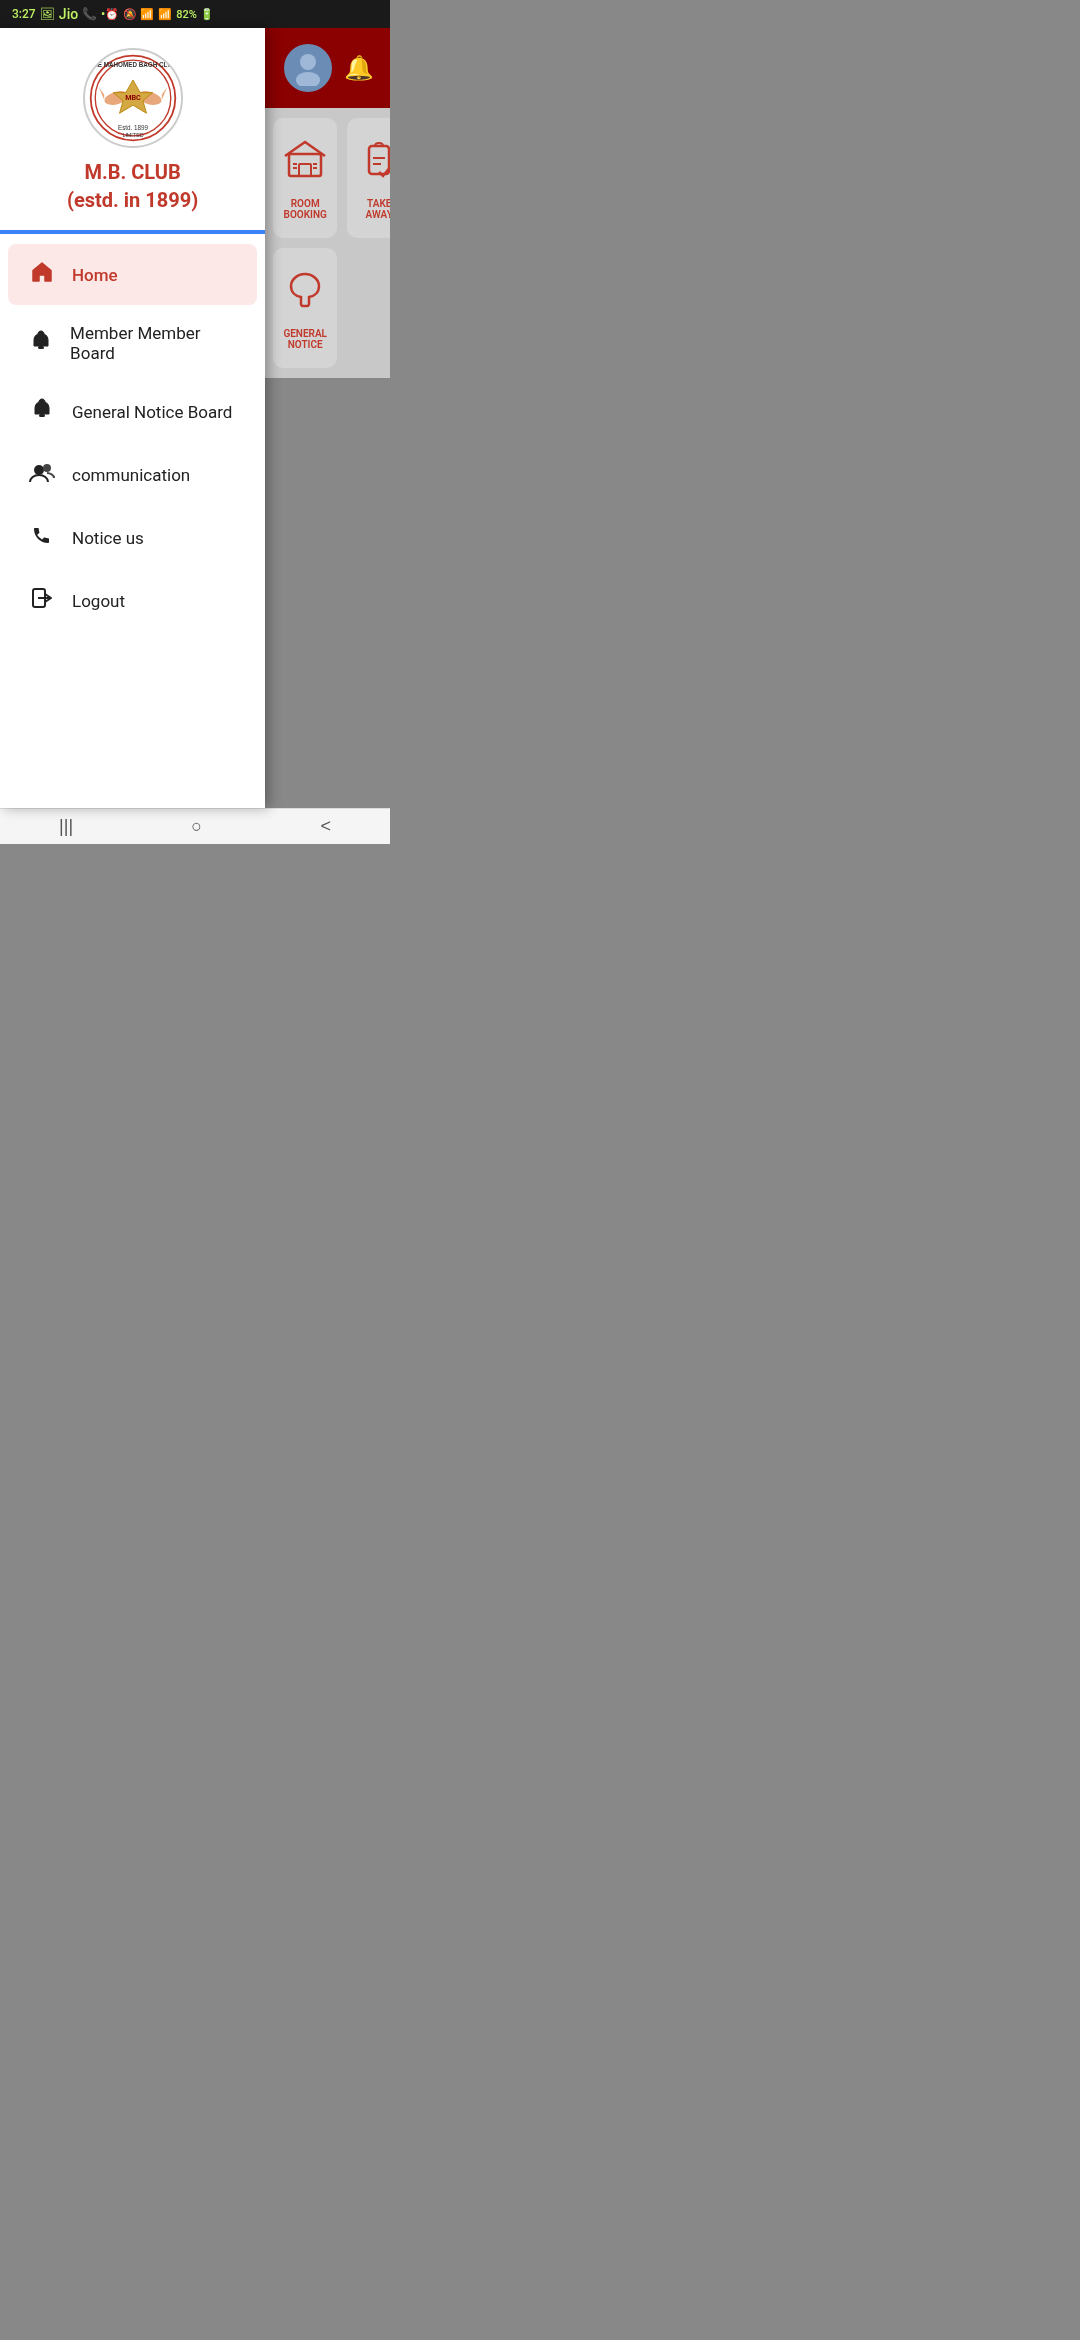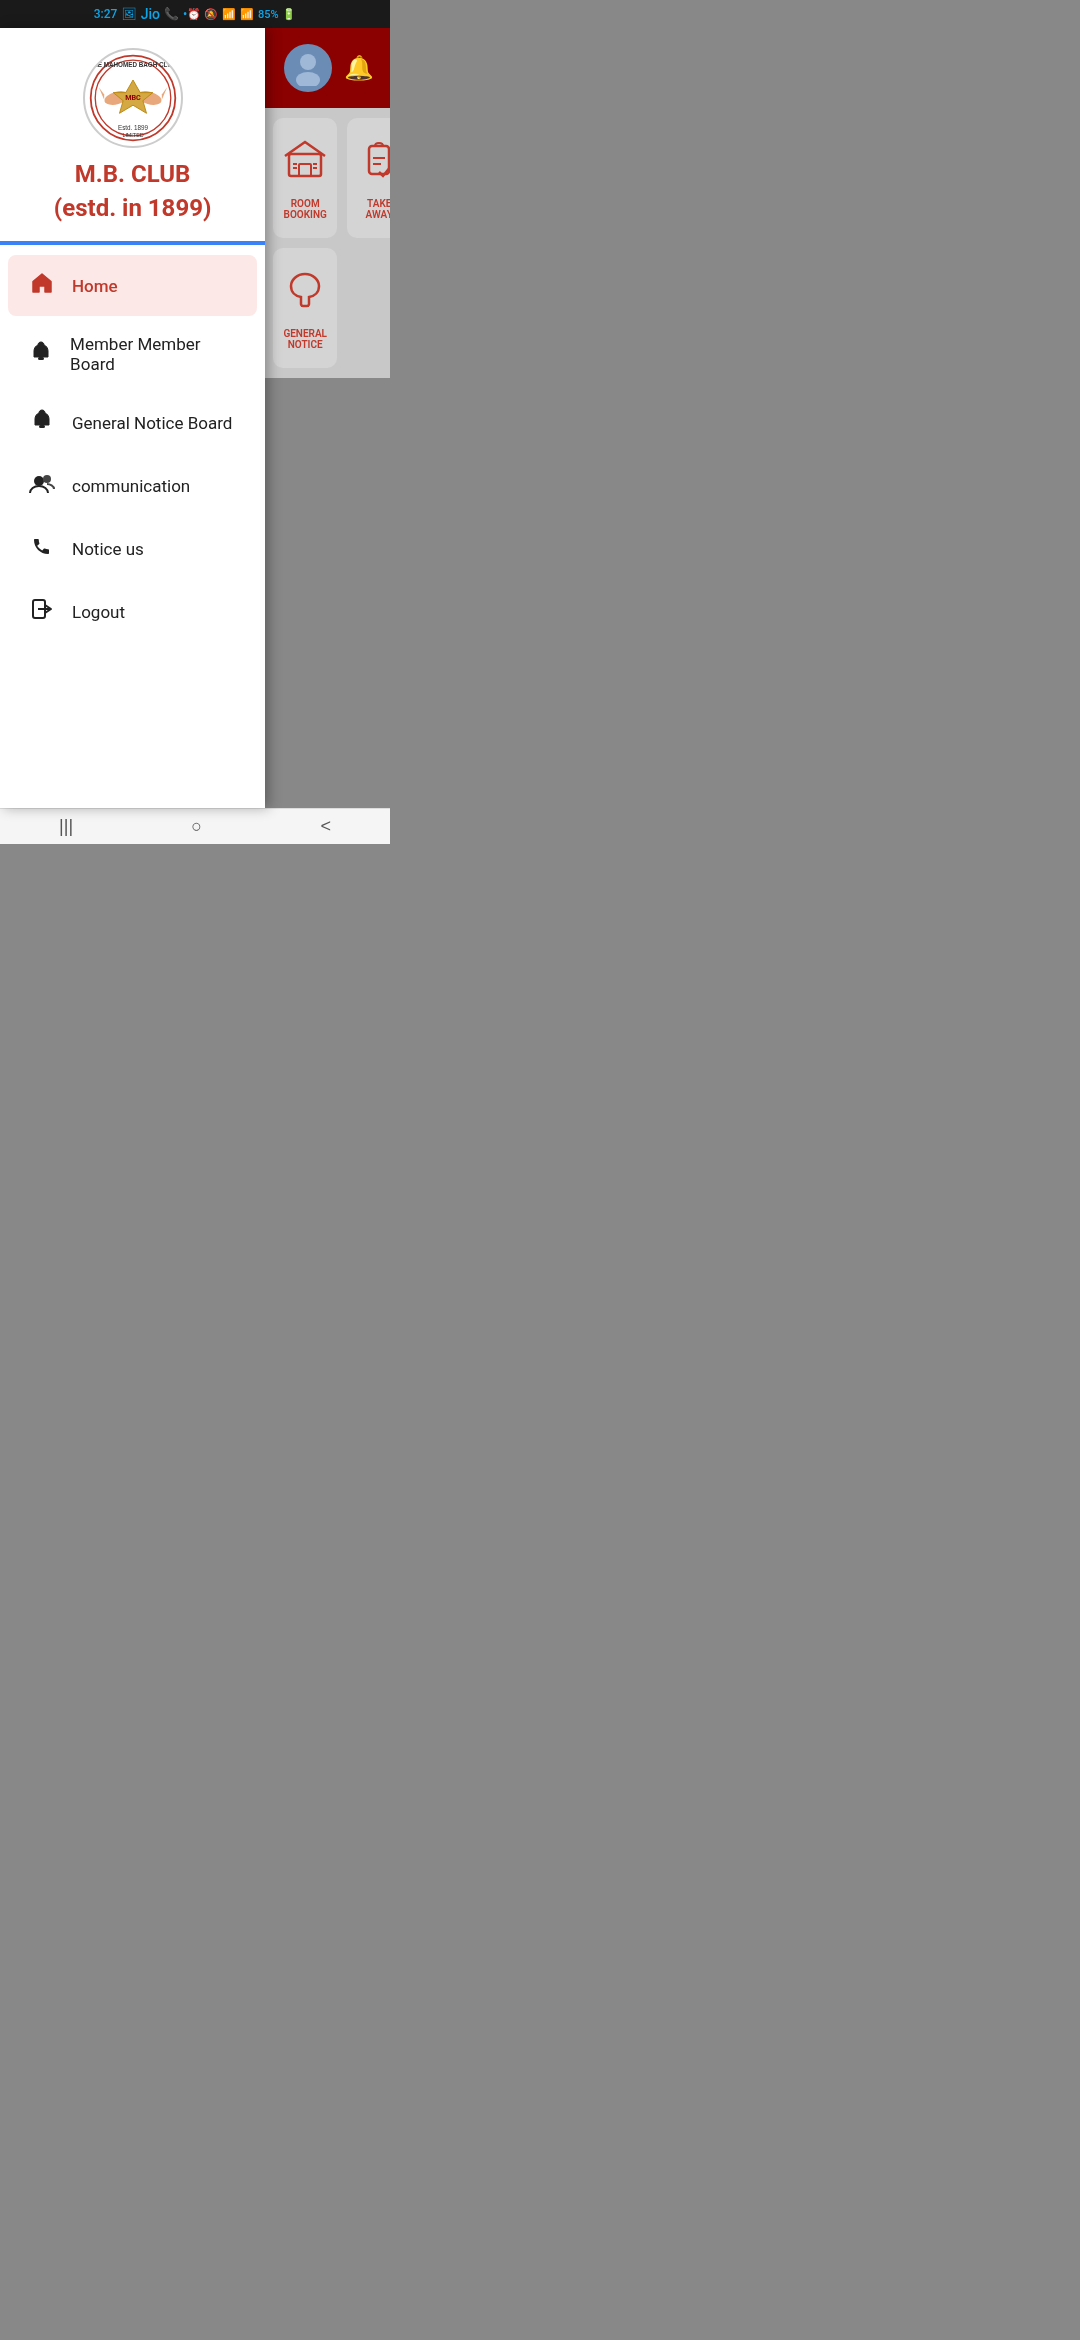--- a/index.html
+++ b/index.html
@@ -14,23 +14,23 @@
       overflow: hidden;
     }
 
     
     .status-bar {
       width: 100%;
       height: 28px;
       background: #1a1a1a;
       display: flex;
       align-items: center;
-      justify-content: center;
-      padding: 0 5px;
-      color: #0ea5e9;
+      justify-content: flex-start;
+      padding: 0 12px;
+      color: #bef264;
       font-size: 12px;
       font-weight: 500;
     }
     .status-left { display: flex; align-items: center; gap: 4px; }
     .status-right { display: flex; align-items: center; gap: 4px; font-size: 11px; }
 
     
     .main-container {
       width: 100%;
       height: calc(100% - 28px - 36px);
@@ -75,21 +75,21 @@
       margin-bottom: 10px;
     }
 
     .logo-svg {
       width: 90px;
       height: 90px;
     }
 
     .club-name {
       color: #c0392b;
-      font-size: 24px;
+      font-size: 20px;
       font-weight: 700;
       text-align: center;
       line-height: 1.4;
     }
 
     
     .nav-list {
       list-style: none;
       padding: 8px 0;
       flex: 1;
@@ -228,21 +228,21 @@
     <span>🖼</span>
     <span style="font-size:14px">Jio</span>
     <span>📞</span>
     <span>•</span>
   </div>
   <div class="status-right">
     <span>⏰</span>
     <span>🔕</span>
     <span>📶</span>
     <span>📶</span>
-    <span>85%</span>
+    <span>82%</span>
     <span>🔋</span>
   </div>
 </div>
 
 <div class="main-container">
 
   <div class="right-panel">
     <div class="right-top">
       <div class="avatar-circle">
 

